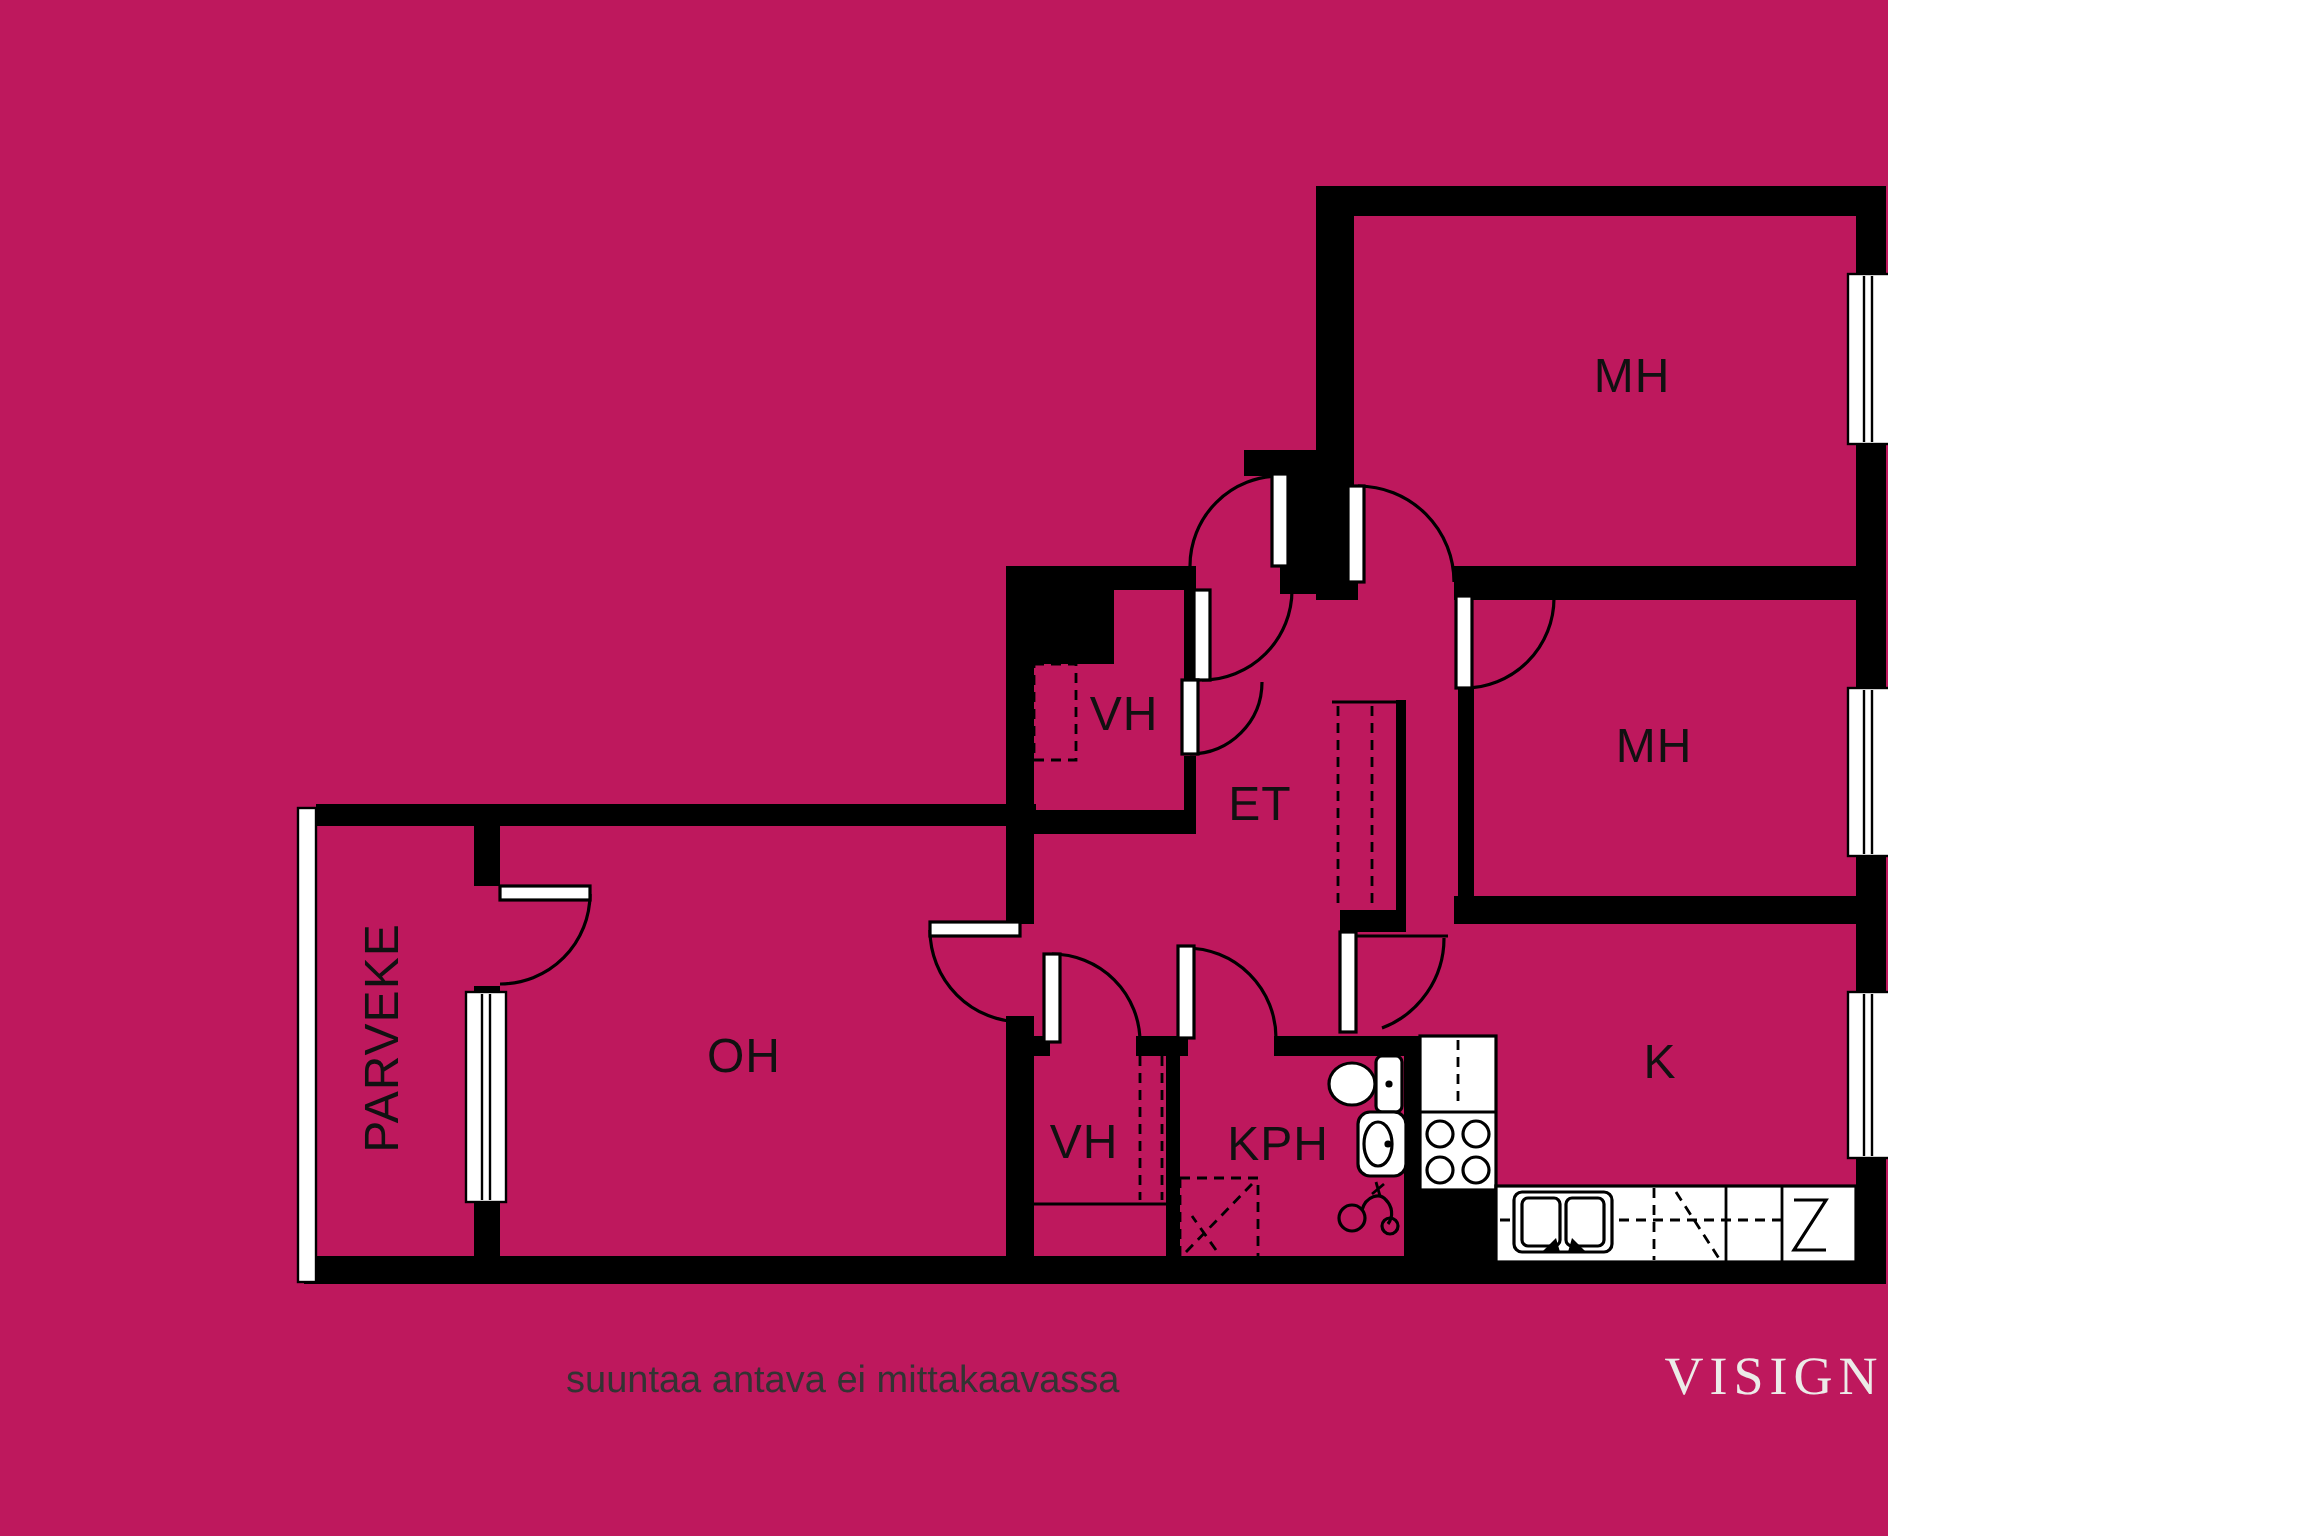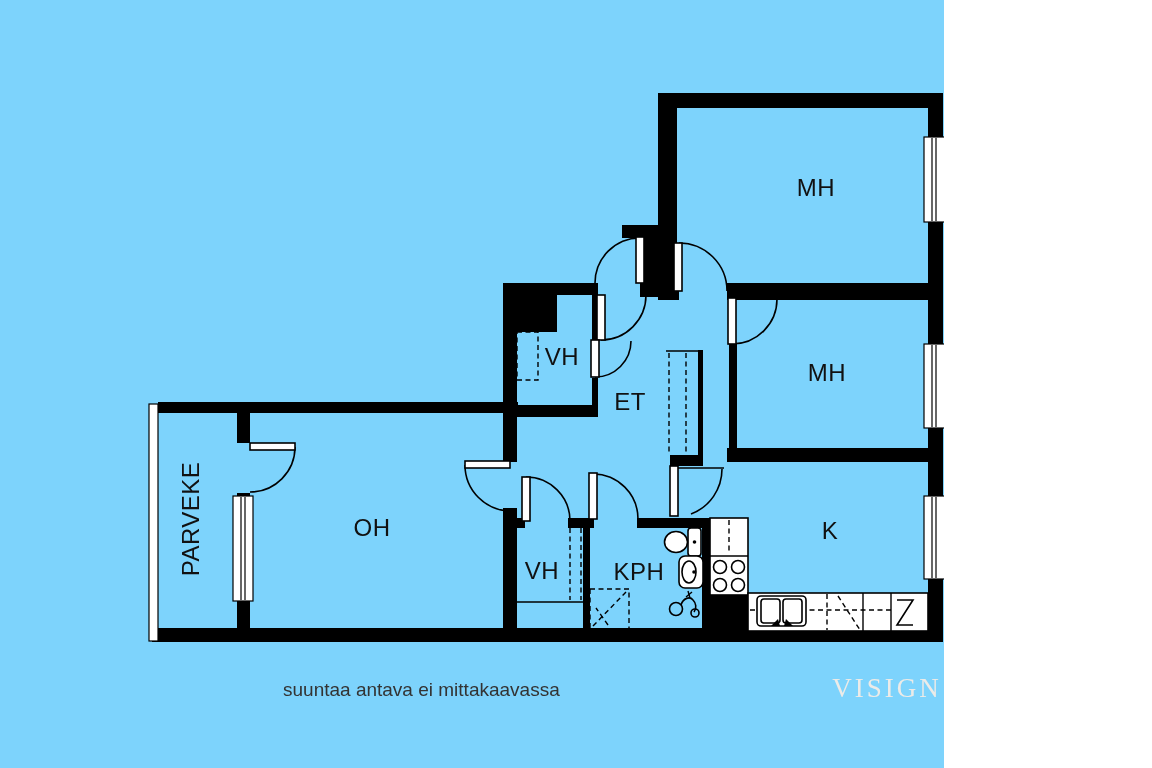--- a/index.html
+++ b/index.html
@@ -1,16 +1,16 @@
 <!DOCTYPE html>
 <html><head>
 <meta charset="utf-8">
 <style>
   html,body{margin:0;padding:0;background:#ffffff;}
-  .canvas{position:relative;width:944px;height:768px;background:#7dd3fc;overflow:hidden;
+  .canvas{position:relative;width:944px;height:768px;background:#be185d;overflow:hidden;
           font-family:"Liberation Sans", sans-serif;}
   svg{display:block;}
   .wall{fill:#000000;stroke:none;}
   .thinln{stroke:#000000;stroke-width:1.4;fill:none;}
   .winbox{fill:#ffffff;stroke:#000000;stroke-width:1.2;}
   .winln{stroke:#000000;stroke-width:1.2;}
   .leaf{fill:#ffffff;stroke:#000000;stroke-width:1.6;}
   .arc{fill:none;stroke:#000000;stroke-width:1.6;}
   .dash{fill:none;stroke:#000000;stroke-width:1.4;stroke-dasharray:5 3.5;}
   .fix{fill:#ffffff;stroke:#000000;stroke-width:1.6;}

